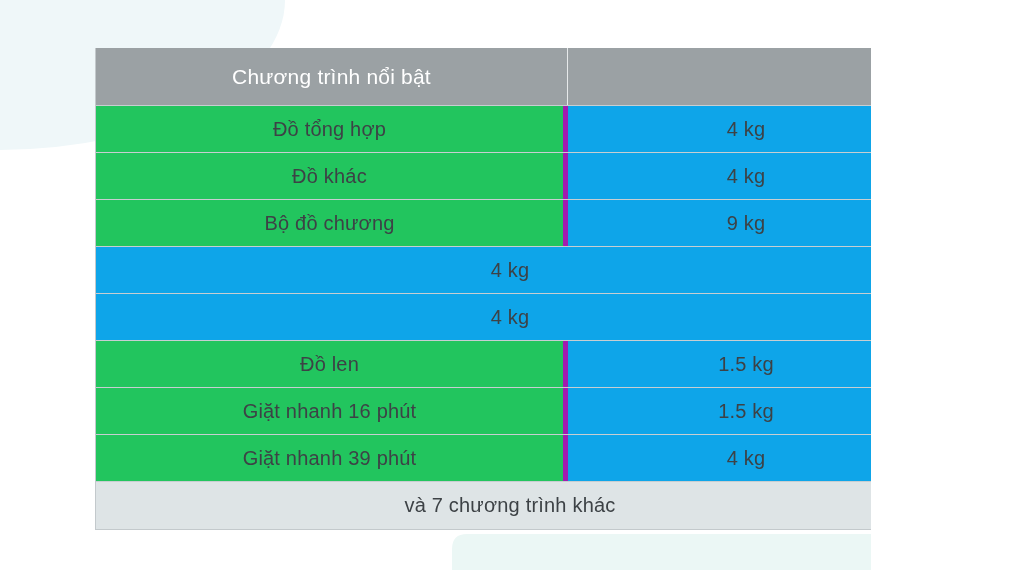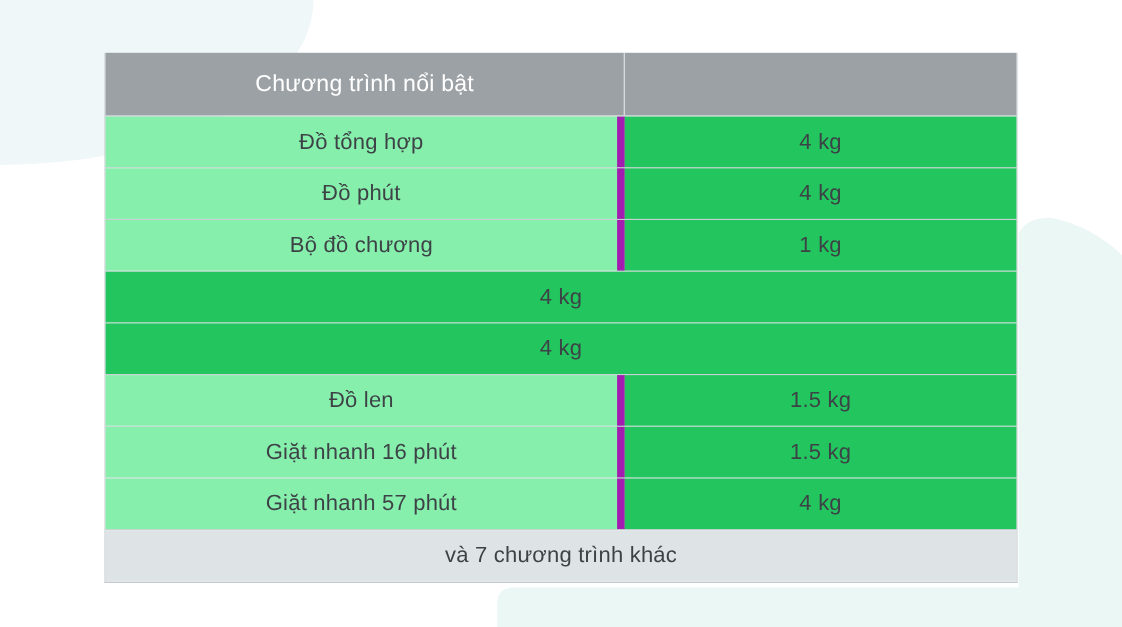--- a/index.html
+++ b/index.html
@@ -3,21 +3,21 @@
 <meta charset="utf-8">
 <style>
   html, body {
     margin: 0;
     padding: 0;
     background: #ffffff;
     font-family: "Liberation Sans", "DejaVu Sans", sans-serif;
   }
   .screen {
     position: relative;
-    width: 1020px;
+    width: 871px;
     height: 570px;
     overflow: hidden;
     background: #ffffff;
   }
   .decor-svg {
     position: absolute;
     left: 0;
     top: 0;
     pointer-events: none;
   }
@@ -45,26 +45,26 @@
     display: flex;
     align-items: center;
     justify-content: center;
     box-sizing: border-box;
     font-size: 20px;
     color: #3d4246;
     letter-spacing: 0.2px;
   }
   .cell.left {
     flex: 0 0 472px;
-    border-right: 7px solid #a21caf;
-    background: #86efac;
+    border-right: 5px solid #a21caf;
+    background: #22c55e;
   }
   .cell.right {
     flex: 1 1 auto;
-    background: #22c55e;
+    background: #0ea5e9;
   }
   .row.header .cell {
     background: transparent;
     color: #ffffff;
     font-size: 21px;
   }
   .row.header .cell.left {
     border-right: 1px solid #e6e9ea;
   }
   .row.footer {
@@ -91,27 +91,27 @@
     <div class="row header">
       <div class="cell left">Chương trình nổi bật</div>
     </div>
 
     <div class="row">
       <div class="cell left">Đồ tổng hợp</div>
       <div class="cell right">4 kg</div>
     </div>
 
     <div class="row">
-      <div class="cell left">Đồ phút</div>
+      <div class="cell left">Đồ khác</div>
       <div class="cell right">4 kg</div>
     </div>
 
     <div class="row">
       <div class="cell left">Bộ đồ chương</div>
-      <div class="cell right">1 kg</div>
+      <div class="cell right">9 kg</div>
     </div>
 
     <div class="row">
       <div class="cell right">4 kg</div>
     </div>
 
     <div class="row">
       <div class="cell right">4 kg</div>
     </div>
 
@@ -119,21 +119,21 @@
       <div class="cell left">Đồ len</div>
       <div class="cell right">1.5 kg</div>
     </div>
 
     <div class="row">
       <div class="cell left">Giặt nhanh 16 phút</div>
       <div class="cell right">1.5 kg</div>
     </div>
 
     <div class="row">
-      <div class="cell left">Giặt nhanh 57 phút</div>
+      <div class="cell left">Giặt nhanh 39 phút</div>
       <div class="cell right">4 kg</div>
     </div>
 
     <div class="row footer">
       <div class="cell full">và 7 chương trình khác</div>
     </div>
 
   </div>
 </div>
 

